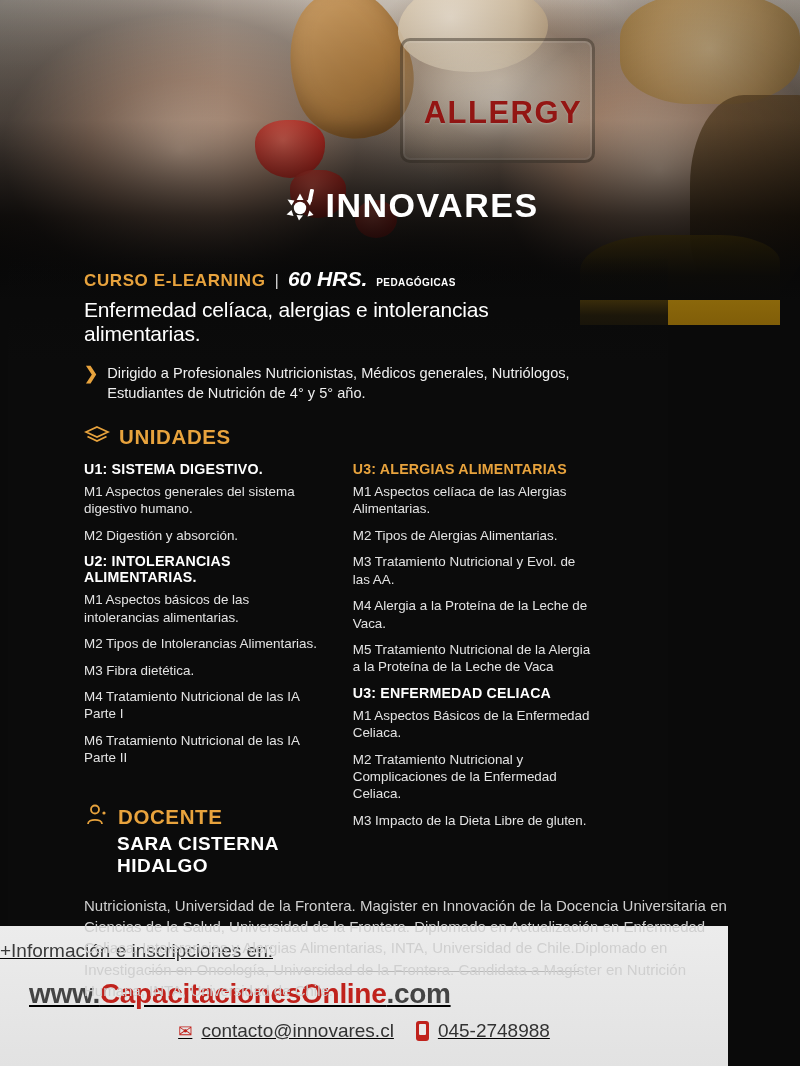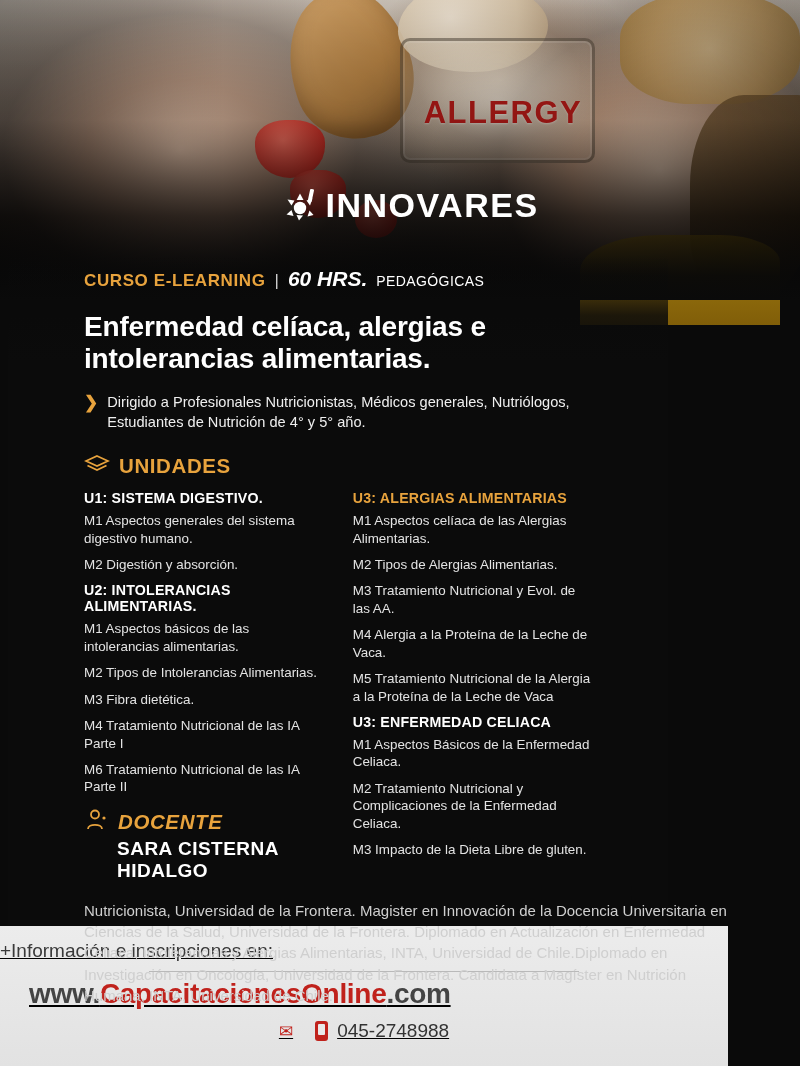--- a/index.html
+++ b/index.html
@@ -86,25 +86,25 @@
   
   .body-wrap {
     position: absolute; top: 255px; left: 8px; width: 660px; height: 670px;
     z-index: 5; padding: 0 76px;
     background: linear-gradient(180deg, rgba(10,10,10,0) 0%, rgba(10,10,10,0.85) 9%, #0b0b0b 16%, #0b0b0b 100%);
   }
   .eyebrow { display:flex; align-items: baseline; gap: 9px; padding-top: 12px; }
   .eyebrow .k1 { color: #e8a33d; font-size: 17px; font-weight: bold; letter-spacing: .6px; }
   .eyebrow .bar { color: #cfcfcf; font-size: 17px; }
   .eyebrow .k2 { color: #ffffff; font-size: 21px; font-style: italic; font-weight: bold; }
-  .eyebrow .k3 { color: #ffffff; font-size: 14px; font-weight: normal; letter-spacing: .4px; }
+  .eyebrow .k3 { color: #ffffff; font-size: 10px; font-weight: bold; letter-spacing: .4px; }
 
   .title {
-    color: #fff; font-size: 28px; font-weight: bold; line-height: 1.16;
-    margin-top: 20px; letter-spacing: -0.2px;
+    color: #fff; font-size: 21px; font-weight: normal; line-height: 1.16;
+    margin-top: 7px; letter-spacing: -0.2px;
   }
   .aud {
     display: flex; gap: 9px; margin-top: 16px;
   }
   .aud .chev { color: #e8a33d; font-size: 17px; line-height: 1.35; font-weight: bold; }
   .aud .txt { color: #efefef; font-size: 14.6px; line-height: 1.38; }
 
   .sec-head {
     display: flex; align-items: center; gap: 9px;
     margin-top: 22px;
@@ -112,21 +112,21 @@
   .sec-head .label { color: #e8a33d; font-size: 20.5px; font-weight: bold; letter-spacing: .6px; }
 
   .cols { display: flex; gap: 28px; margin-top: 10px; }
   .col { width: 320px; }
   .col.right { width: 318px; }
   .u-title { color: #fff; font-size: 14.2px; font-weight: bold; margin: 9px 0 6px; letter-spacing: .2px; }
   .u-title.first { margin-top: 2px; }
   .u-title.orange { color: #e8a33d; }
   .m-item { color: #e3e3e3; font-size: 13.4px; line-height: 1.3; margin-bottom: 9px; }
 
-  .doc-head { display: flex; align-items: center; gap: 10px; margin-top: 12px; font-style: italic; }
+  .doc-head { display: flex; align-items: center; gap: 10px; margin-top: 36px; }
   .doc-head .label { color: #e8a33d; font-size: 20.5px; font-weight: bold; letter-spacing: .6px; }
   .doc-name { color: #fff; font-size: 19px; font-weight: bold; letter-spacing: .5px; margin: 2px 0 0 33px; }
 
   .bio {
     color: #cfcfcf; font-size: 15px; line-height: 1.42; margin-top: 18px; width: 655px;
   }
 
   
   .footer {
     position: absolute; left: 0; bottom: 0; width: 728px; height: 140px;
@@ -263,20 +263,21 @@
 
   <div class="footer">
     <div class="info">+Información e inscripciones en:</div>
     <div class="rule"></div>
     <div class="url">
       <span>www.</span><span class="red">CapacitacionesOnline</span><span>.com</span>
     </div>
     <div class="contacts">
       <span class="c">
         <span class="mail-ico">✉</span>
+        <span>contacto@innovares.cl</span>
       </span>
       <span class="c">
         <span class="phone-ico"></span>
         <span>045-2748988</span>
       </span>
     </div>
   </div>
 
 </div>
 

